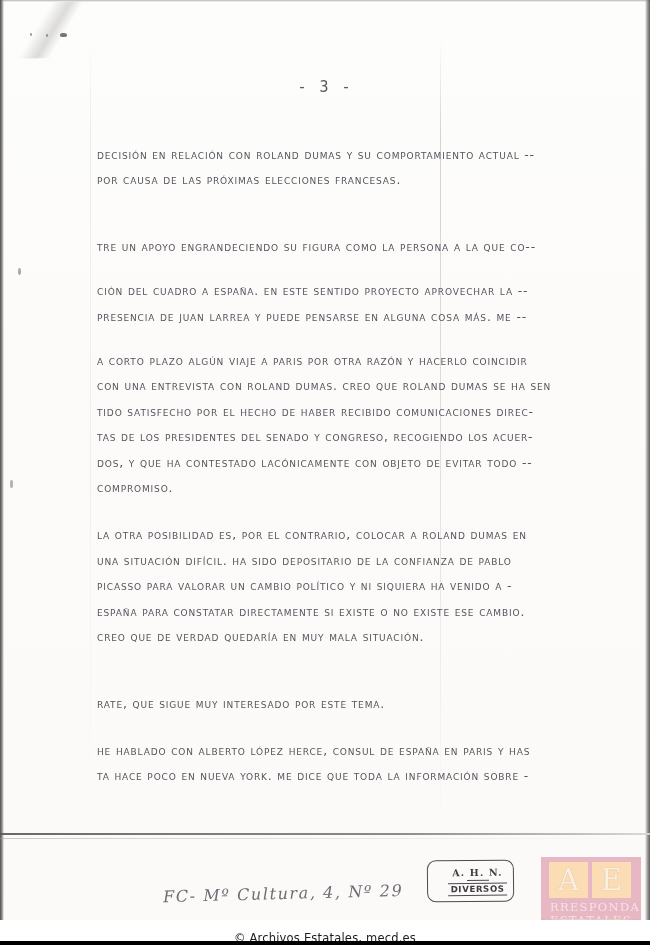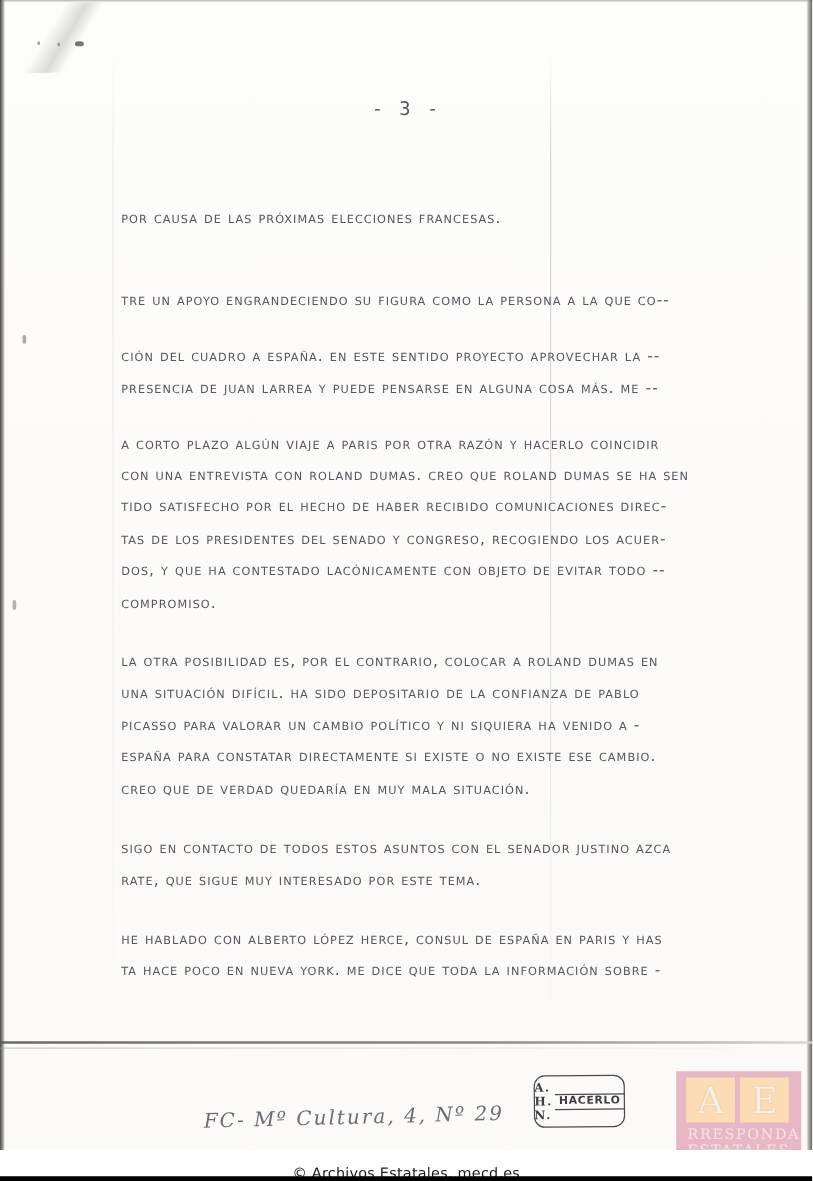--- a/index.html
+++ b/index.html
@@ -152,24 +152,26 @@
   .ahn-stamp {
     position: absolute;
     left: 427px;
     top: 860px;
     width: 71px;
     height: 40px;
     border: 1.4px solid #4c4a50;
     border-radius: 9px;
     color: #3f3d43;
     display: flex;
+    flex-direction: column;
     align-items: center;
     justify-content: center;
     gap: 1px;
     transform: rotate(-0.6deg);
+    padding-left: 14px;
   }
   .ahn-top {
     font-family: "DejaVu Serif", serif;
     font-weight: 700;
     font-size: 9.5px;
     letter-spacing: 1.2px;
   }
   .ahn-rule {
     width: 22px;
     height: 1px;
@@ -282,21 +284,21 @@
     <div class="speck" style="left:60px;top:33px;width:7px;height:4px;"></div>
     <div class="speck" style="left:30px;top:33px;width:2px;height:3px;opacity:.5;"></div>
     <div class="speck" style="left:46px;top:34px;width:2px;height:3px;opacity:.5;"></div>
     <div class="speck" style="left:18px;top:268px;width:3px;height:7px;opacity:.45;"></div>
     <div class="speck" style="left:10px;top:480px;width:3px;height:8px;opacity:.4;"></div>
 
     <div class="page-number">- 3 -</div>
 
     <div class="body-text">
       <p class="para">
-        <br>
+        <span class="line">DECISIÓN EN RELACIÓN CON ROLAND DUMAS Y SU COMPORTAMIENTO ACTUAL --</span><br>
         <span class="line">POR CAUSA DE LAS PRÓXIMAS ELECCIONES FRANCESAS.</span>
       </p>
       <p class="para">
         <br>
         <span class="line">TRE UN APOYO ENGRANDECIENDO SU FIGURA COMO LA PERSONA A LA QUE CO--</span><br>
         <br>
         <span class="line">CIÓN DEL CUADRO A ESPAÑA. EN ESTE SENTIDO PROYECTO APROVECHAR LA --</span><br>
         <span class="line">PRESENCIA DE JUAN LARREA Y PUEDE PENSARSE EN ALGUNA COSA MÁS. ME --</span><br>
         <br>
         <span class="line">A CORTO PLAZO ALGÚN VIAJE A PARIS POR OTRA RAZÓN Y HACERLO COINCIDIR</span><br>
@@ -307,38 +309,38 @@
         <span class="line">COMPROMISO.</span>
       </p>
       <p class="para">
         <span class="line">LA OTRA POSIBILIDAD ES, POR EL CONTRARIO, COLOCAR A ROLAND DUMAS EN</span><br>
         <span class="line">UNA SITUACIÓN DIFÍCIL. HA SIDO DEPOSITARIO DE LA CONFIANZA DE PABLO</span><br>
         <span class="line">PICASSO PARA VALORAR UN CAMBIO POLÍTICO Y NI SIQUIERA HA VENIDO A -</span><br>
         <span class="line">ESPAÑA PARA CONSTATAR DIRECTAMENTE SI EXISTE O NO EXISTE ESE CAMBIO.</span><br>
         <span class="line">CREO QUE DE VERDAD QUEDARÍA EN MUY MALA SITUACIÓN.</span>
       </p>
       <p class="para">
-        <span class="line">SIGO EN CONTACTO DE TODOS ESTOS ASUNTOS CON EL SENADOR JUSTINO AZCA</span><br>
+        <br>
         <span class="line">RATE, QUE SIGUE MUY INTERESADO POR ESTE TEMA.</span>
       </p>
       <p class="para">
         <span class="line">HE HABLADO CON ALBERTO LÓPEZ HERCE, CONSUL DE ESPAÑA EN PARIS Y HAS</span><br>
         <span class="line">TA HACE POCO EN NUEVA YORK. ME DICE QUE TODA LA INFORMACIÓN SOBRE -</span>
       </p>
     </div>
 
     <div class="sheet-bottom-line"></div>
     <div class="sheet-bottom-line2"></div>
 
     <div class="handwriting">FC- Mº Cultura, 4, Nº 29</div>
 
     <div class="ahn-stamp">
       <div class="ahn-top">A. H. N.</div>
       <div class="ahn-rule"></div>
-      <div class="ahn-bottom">HACERLO</div>
+      <div class="ahn-bottom">DIVERSOS</div>
     </div>
 
     <div class="ae-logo">
       <div class="ae-letters">
         <div class="ae-box">
             <span>A</span>
           </div>
         <div class="ae-box">
             <span>E</span>
           </div>

